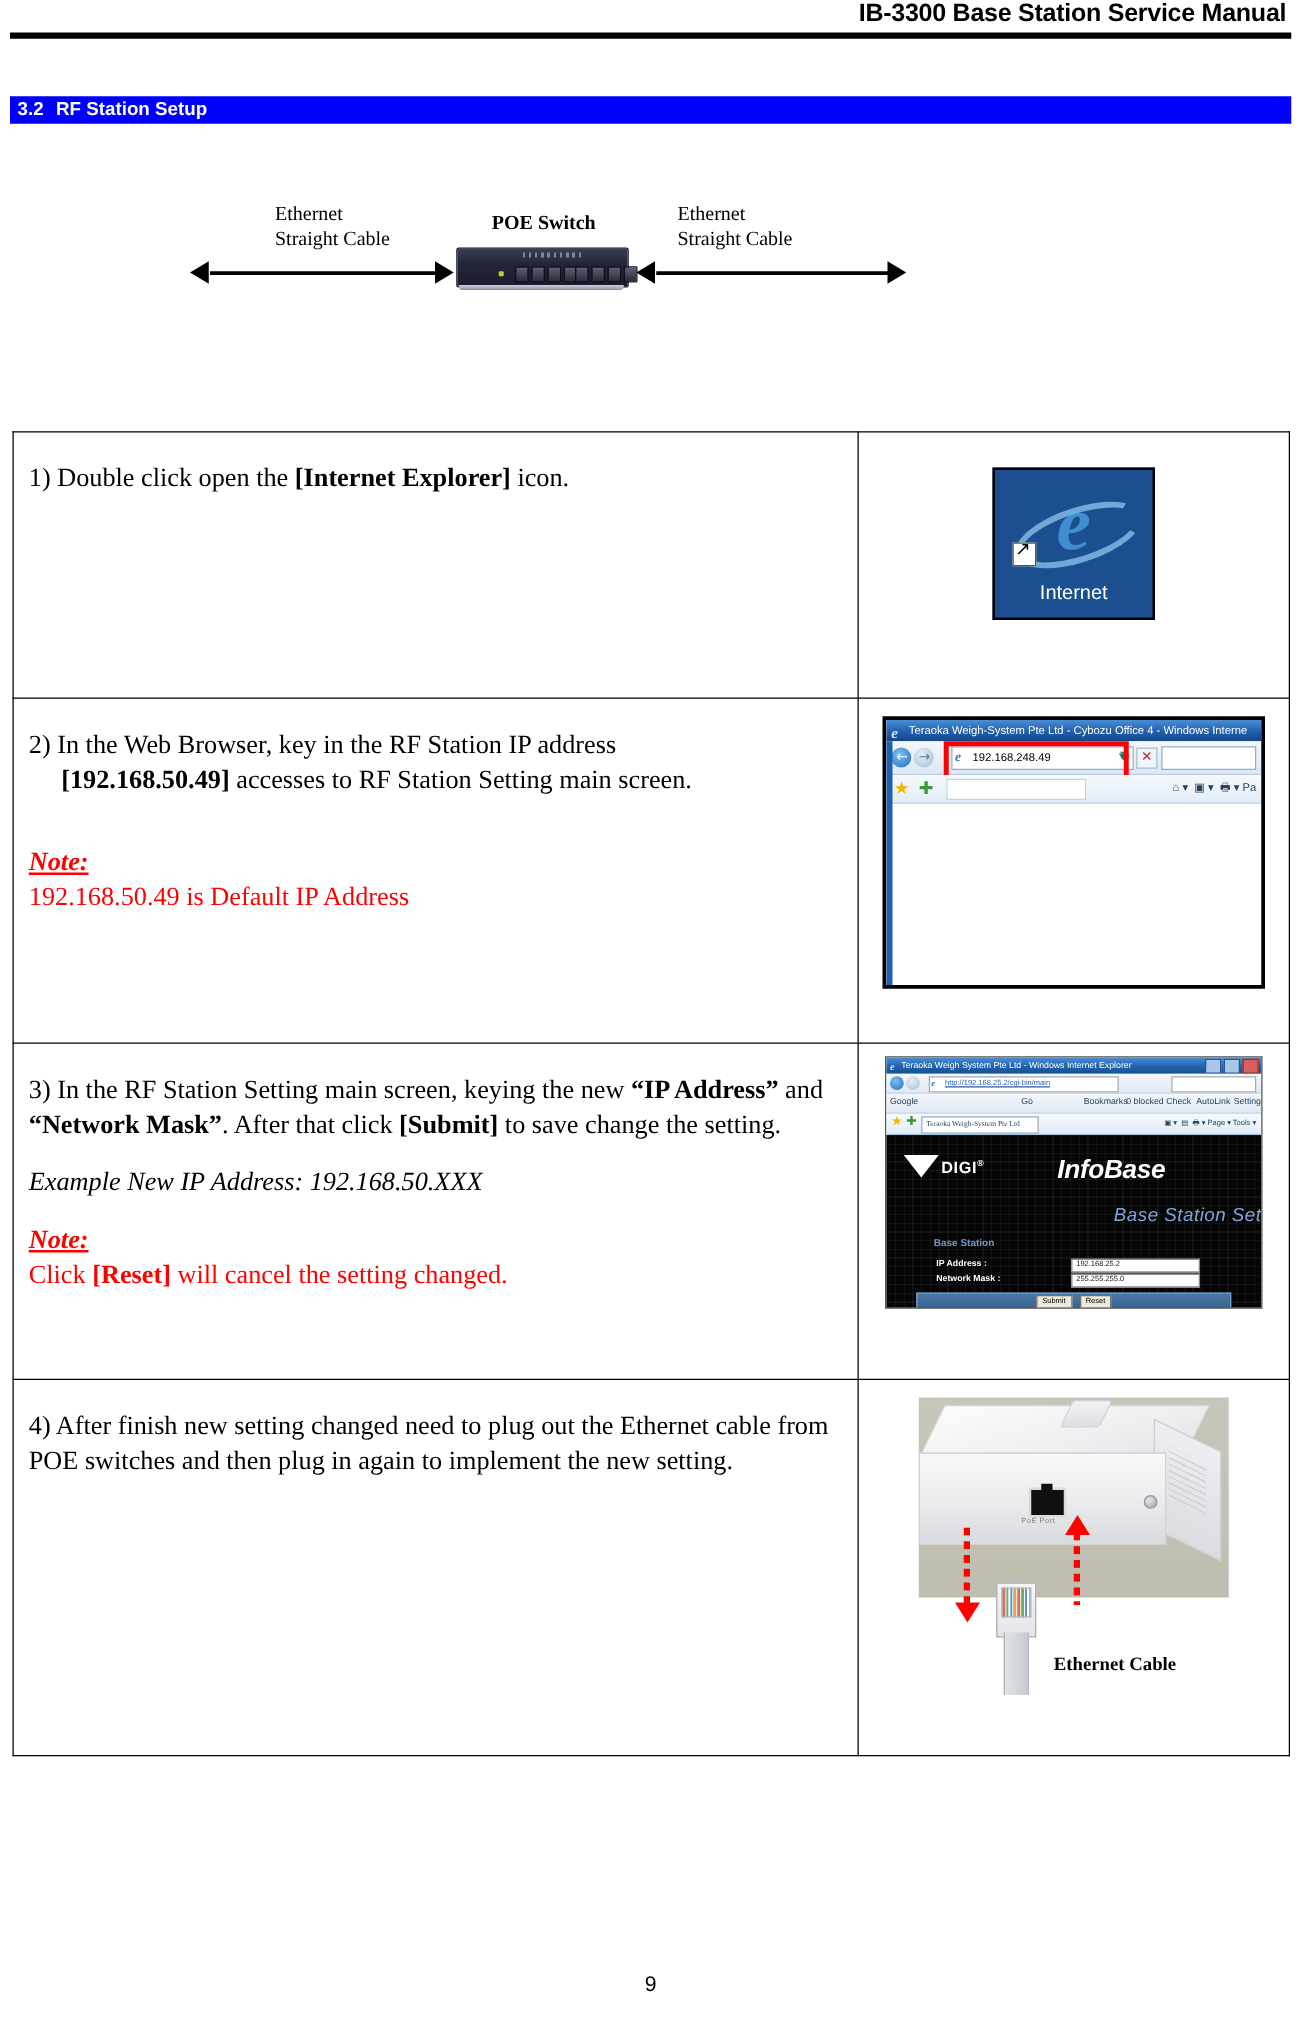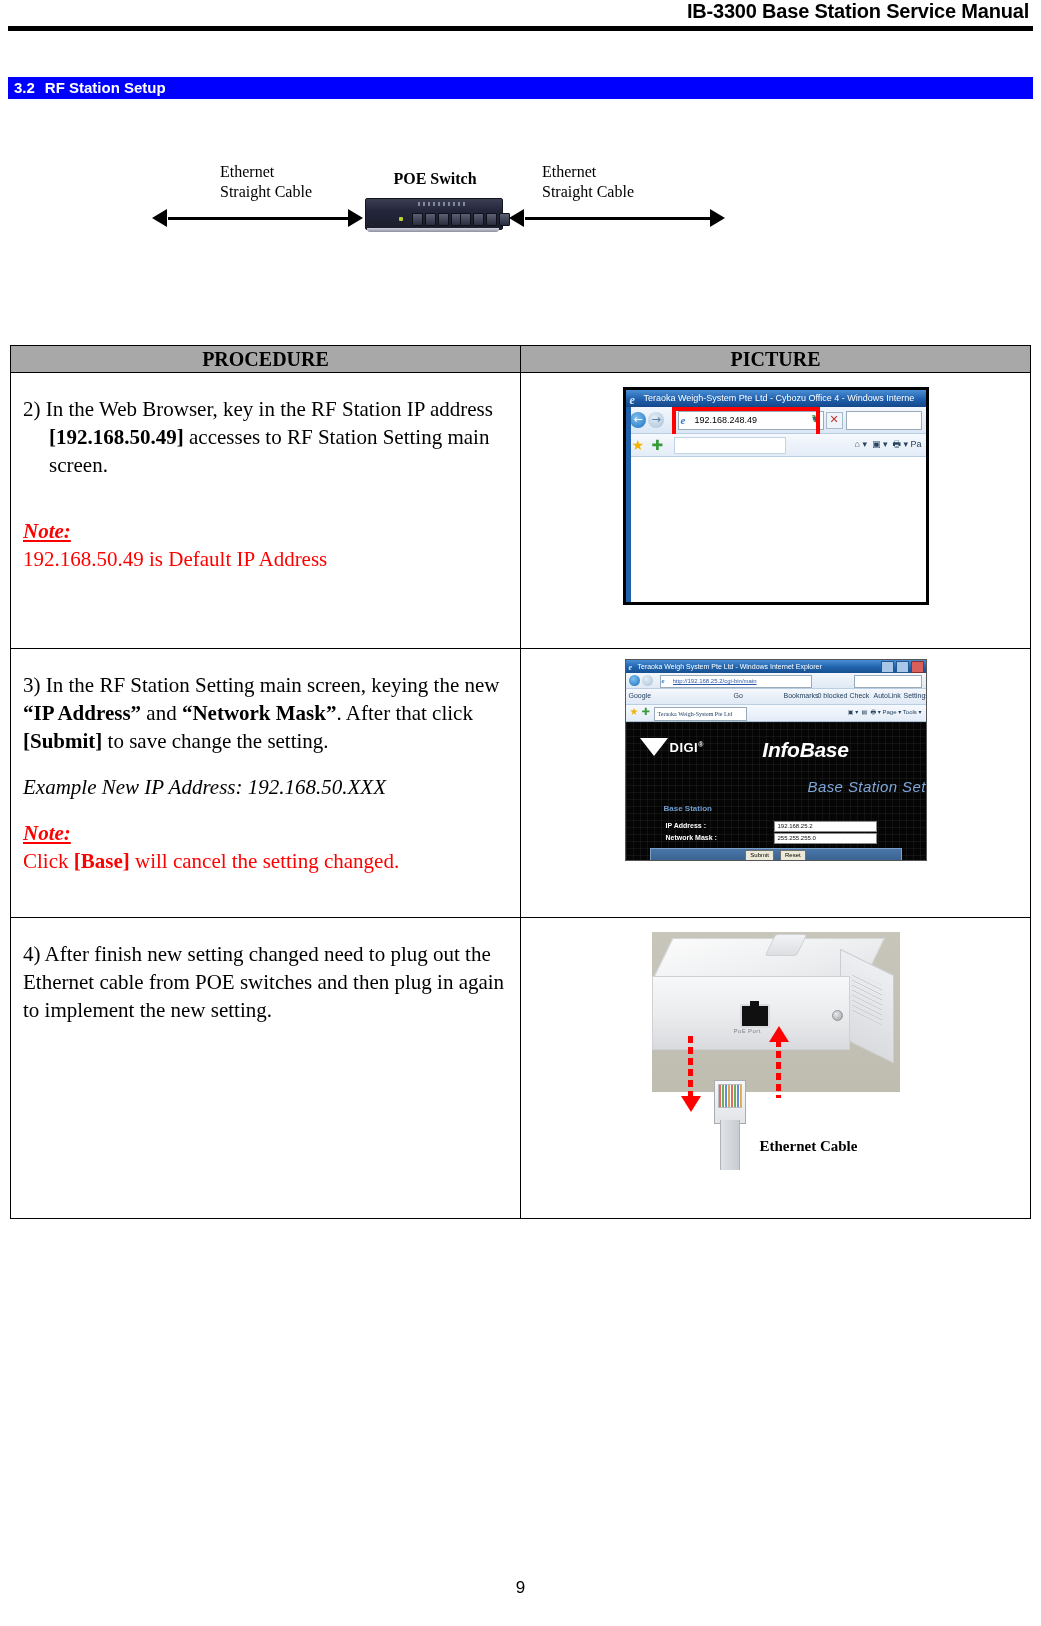--- a/index.html
+++ b/index.html
@@ -682,25 +682,37 @@
   <div class="arrow-line" style="left:525px; top:117px; width:195px;"></div>
   <div class="arrow-head left" style="left:509px; top:109px;"></div>
   <div class="arrow-head right" style="left:710px; top:109px;"></div>
   <div class="cable-label" style="left:542px; top:62px;">Ethernet
 Straight Cable</div>
 
 </div>
 
 <table class="proc-table">
   <tbody>
-      <tr>
-    <th>PROCEDURE</th>
-    <th>PICTURE</th>
+
+  <tr>
+    <td class="proc-cell" style="height:212px;">
+      <div class="proc-text">
+        <span>1)</span>
+        <span>Double click open the </span><b class="ttl">[Internet Explorer]</b><span> icon.</span>
+      </div>
+    </td>
+    <td class="pic-cell">
+      <div class="ie-icon-box">
+        <div class="ie-e">e</div>
+        <div class="ie-ring"></div>
+        <div class="ie-shortcut"></div>
+        <div class="ie-caption">Internet</div>
+      </div>
+    </td>
   </tr>
-
 
   <tr>
     <td class="proc-cell" style="height:275px;">
       <div class="proc-text">
         <span>2)</span>
         <span>In the Web Browser, key in the RF Station IP address</span>
         <span class="indent"><b class="ttl">[192.168.50.49]</b><span> accesses to RF Station Setting main screen.</span></span>
         <div class="spacer-lg"></div>
         <div class="note-head">Note:</div>
         <div class="note-body">192.168.50.49 is Default IP Address</div>
@@ -743,21 +755,21 @@
 
   <tr>
     <td class="proc-cell" style="height:268px;">
       <div class="proc-text">
         <span>3)</span>
         <span>In the RF Station Setting main screen, keying the new </span><b class="ttl">“IP Address”</b><span> and </span><b class="ttl">“Network Mask”</b><span>. After that click </span><b class="ttl">[Submit]</b><span> to save change the setting.</span>
         <div class="spacer-sm"></div>
         <div style="font-style:italic;">Example New IP Address: 192.168.50.XXX</div>
         <div class="spacer-sm"></div>
         <div class="note-head">Note:</div>
-        <div class="note-body"><span>Click </span><b>[Base]</b><span> will cancel the setting changed.</span></div>
+        <div class="note-body"><span>Click </span><b>[Reset]</b><span> will cancel the setting changed.</span></div>
       </div>
     </td>
     <td class="pic-cell">
       <div class="browser2">
         <div class="b2-title">
           <span class="e-glyph">e</span>
           <span>Teraoka Weigh System Pte Ltd - Windows Internet Explorer</span>
           <span class="b2-winbtns">
             <span></span>
             <span></span>

